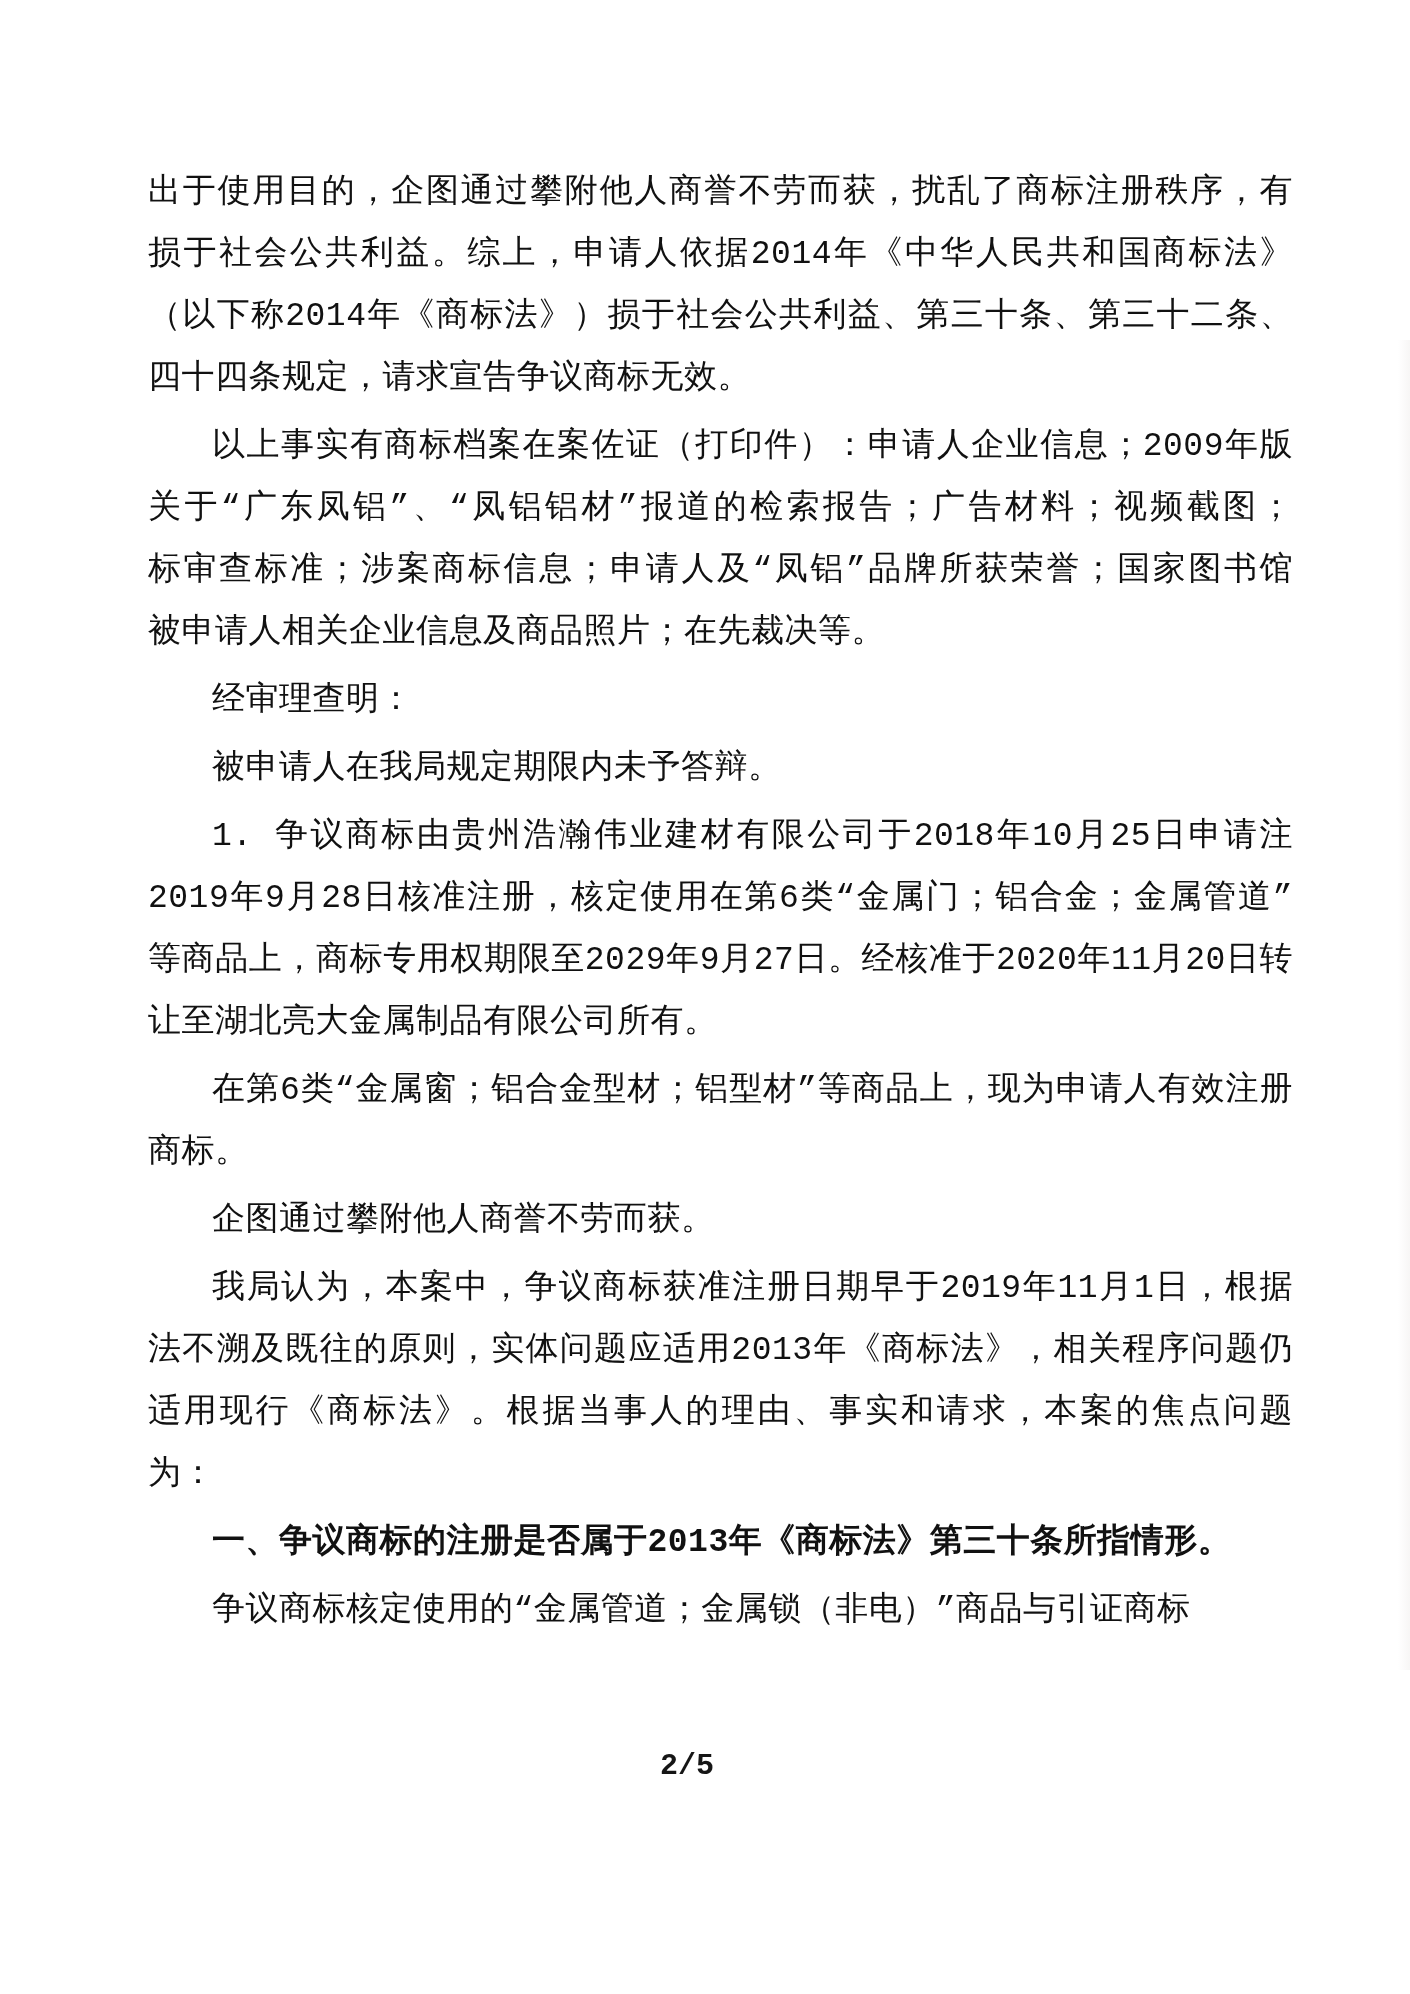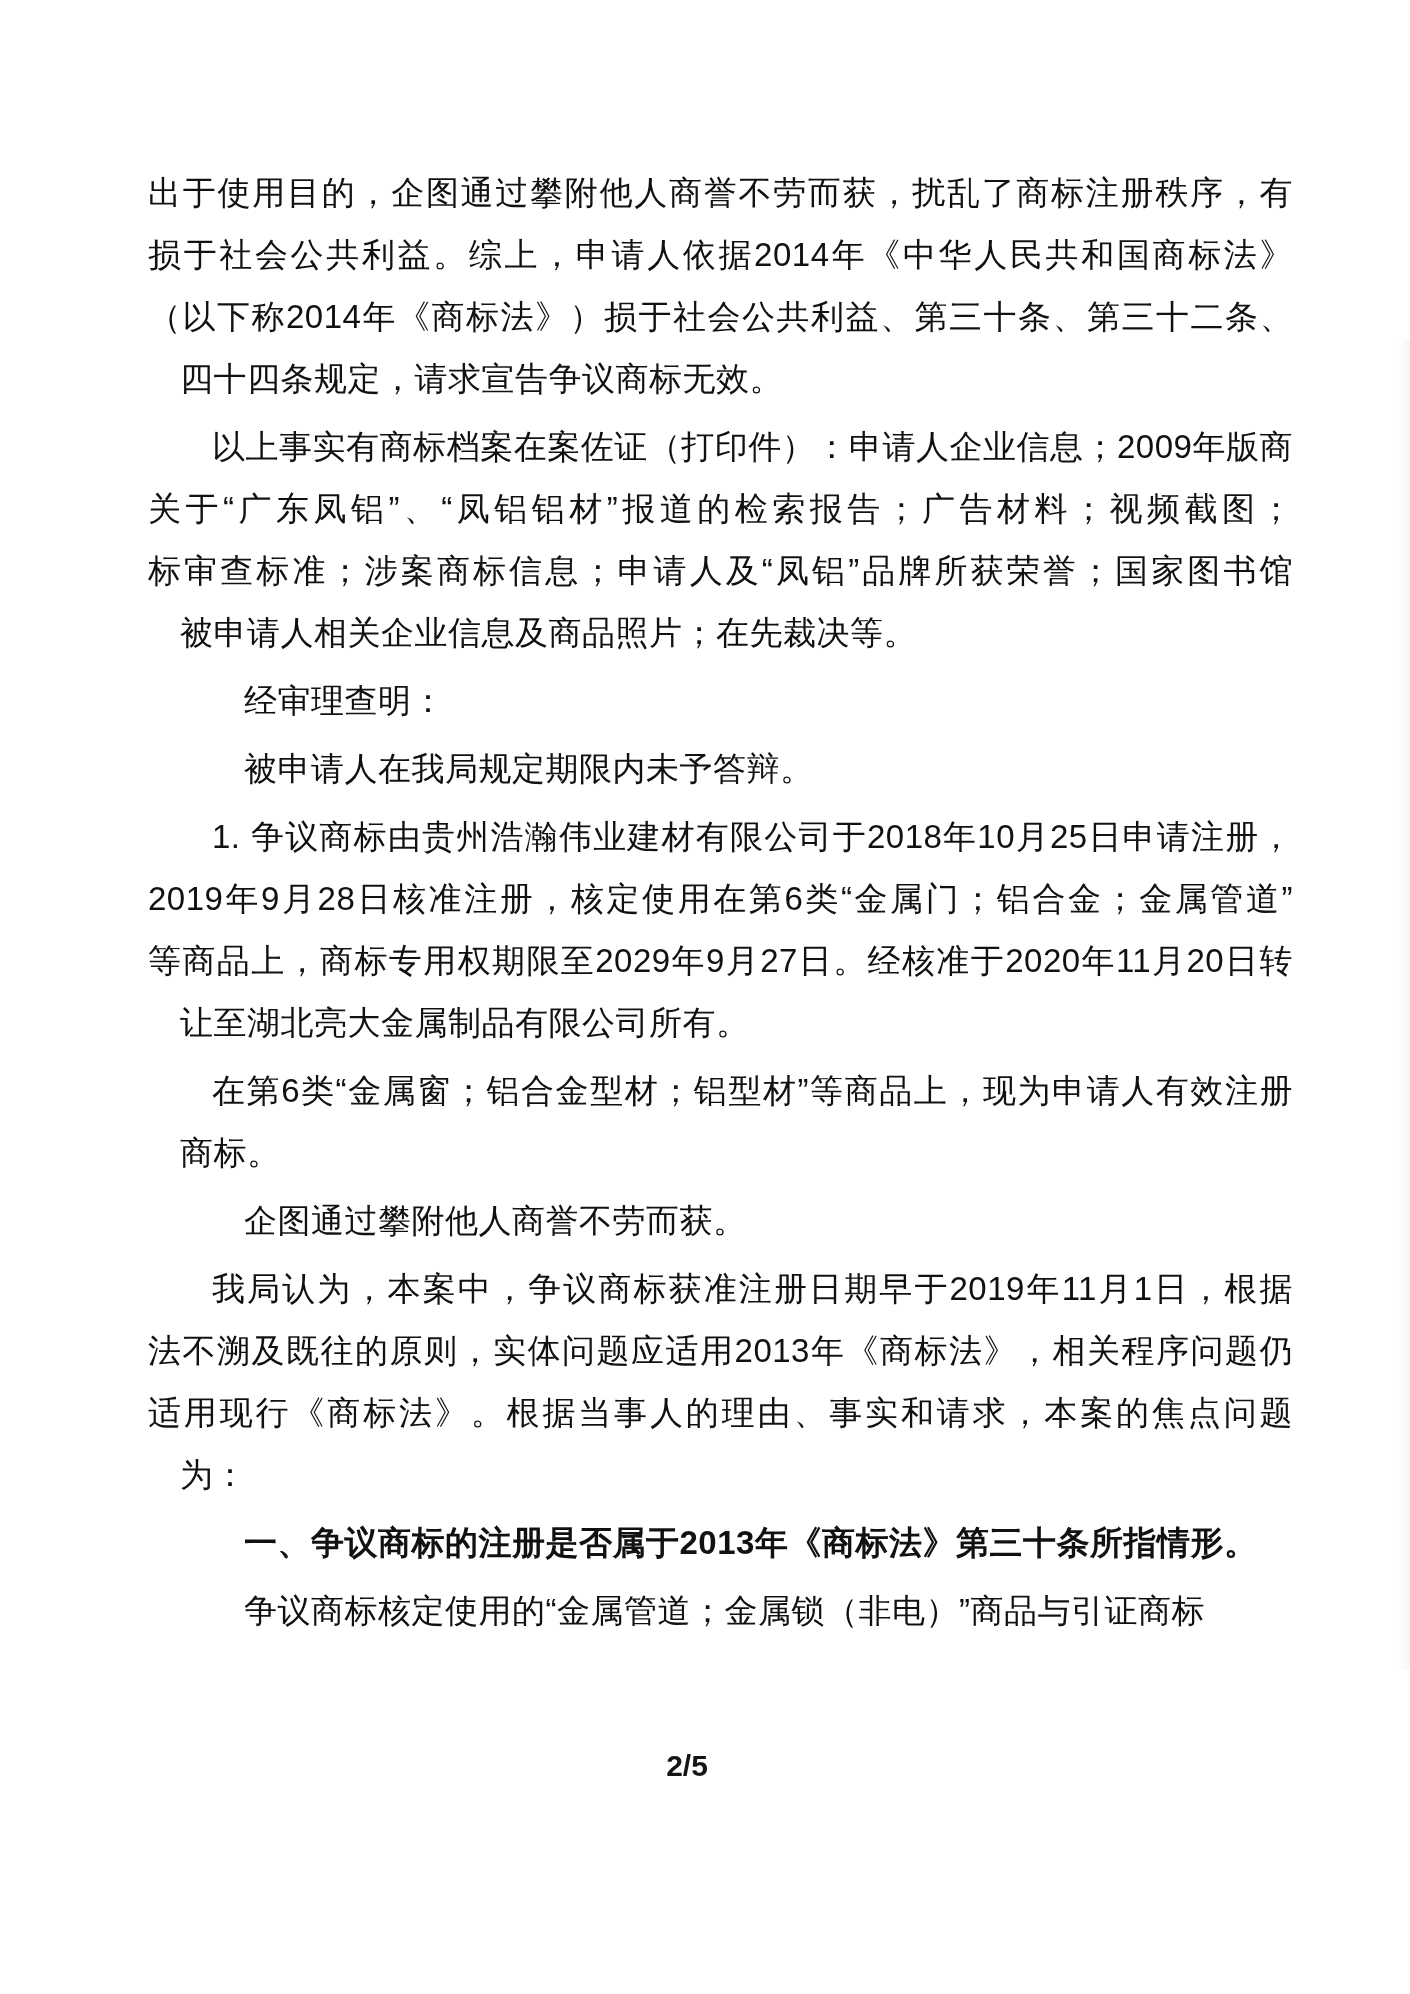--- a/index.html
+++ b/index.html
@@ -6,21 +6,21 @@
     margin: 0;
     padding: 0;
     background: #ffffff;
   }
   .page {
     position: relative;
     width: 1410px;
     height: 1994px;
     background: #ffffff;
     overflow: hidden;
-    font-family: Liberation Sans, sans-serif;
+    font-family: Liberation Mono, monospace;
     color: #111111;
     border-radius: 20px;
   }
   .textblock {
     position: absolute;
     left: 148px;
     top: 162px;
     width: 1145px;
     font-size: 33px;
     line-height: 62px;
@@ -31,21 +31,20 @@
   .para.indent .line:first-child { text-indent: 64px; }
   .para.bold { font-weight: bold; }
   .line {
     height: 62px;
     overflow: hidden;
     text-align: justify;
     text-align-last: justify;
   }
   .line.end {
     text-align-last: left;
-    margin-left: 32px;
   }
   .footer {
     position: absolute;
     top: 1748px;
     left: 0;
     width: 100%;
     text-align: center;
     transform: translateX(-18px);
     font-size: 30px;
     line-height: 36px;

